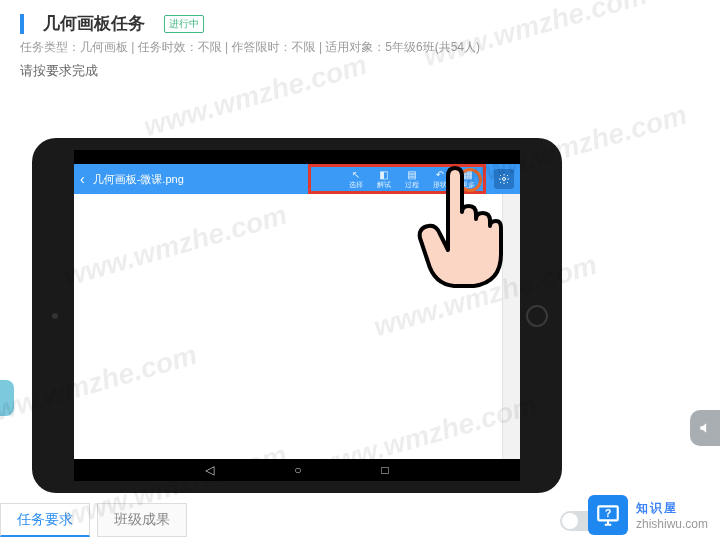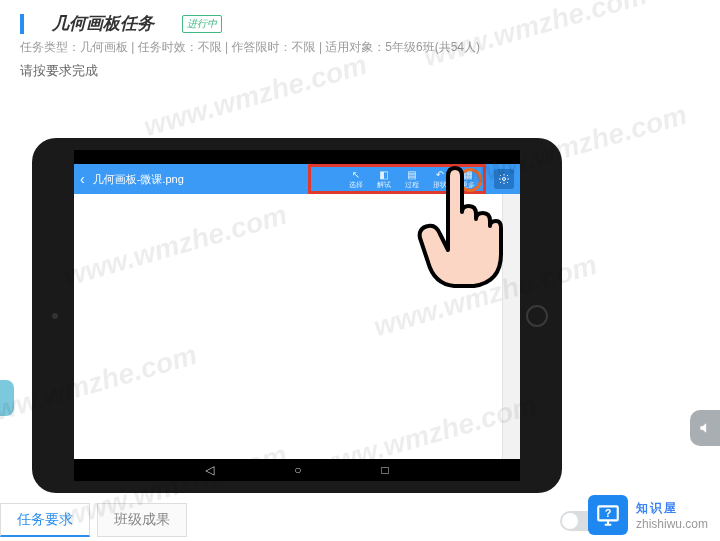--- a/index.html
+++ b/index.html
@@ -1,19 +1,19 @@
 <!DOCTYPE html>
 <html><head>
 <meta charset="utf-8">
 <style>
 * { margin: 0; padding: 0; box-sizing: border-box; }
 body { font-family: "Microsoft YaHei", sans-serif; background: #fff; width: 720px; height: 541px; position: relative; overflow: hidden; }
 
 .header { padding: 12px 20px 4px; }
-.title-row { display: flex; align-items: center; gap: 28px; font-style: italic; }
+.title-row { display: flex; align-items: center; gap: 19px; }
 .blue-bar { width: 4px; height: 20px; background: #2a8ef0; }
 .page-title { font-size: 17px; font-weight: bold; color: #333; }
 .badge { font-size: 10px; color: #41b984; border: 1px solid #41b984; padding: 1px 4px; border-radius: 2px; text-align: right; }
 .meta-row { color: #9a9a9a; font-size: 12px; margin-top: 4px; }
 .desc-label { font-size: 14px; font-weight: bold; color: #333; margin-top: 18px; }
 .desc-text { font-size: 13px; color: #666; margin-top: 6px; }
 
 .tablet { position: absolute; left: 32px; top: 138px; width: 530px; height: 355px; background: #1a1a1a; border-radius: 24px; padding: 12px 42px 12px 42px; }
 .cam { position: absolute; left: 20px; top: 50%; width: 6px; height: 6px; border-radius: 50%; background: #333; transform: translateY(-50%); }
 .home-btn { position: absolute; right: 14px; top: 50%; width: 22px; height: 22px; border: 2px solid #3a3a3a; border-radius: 50%; transform: translateY(-50%); }

